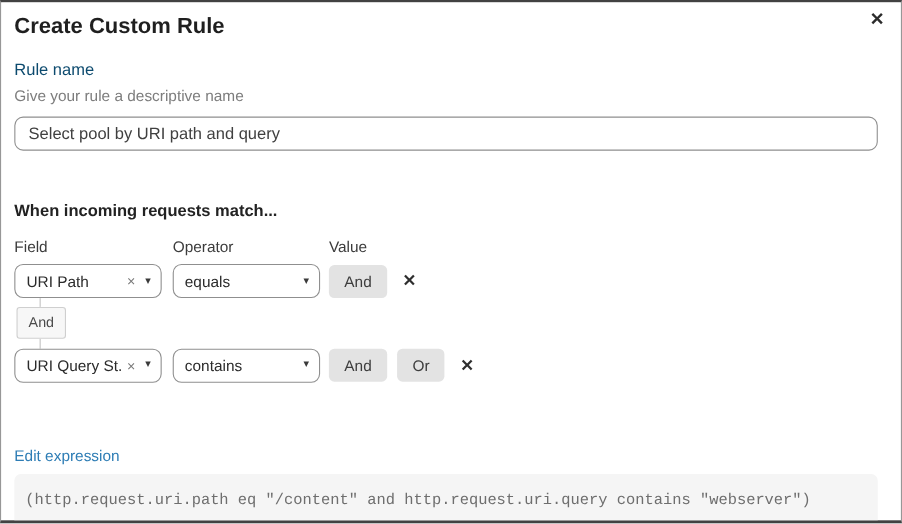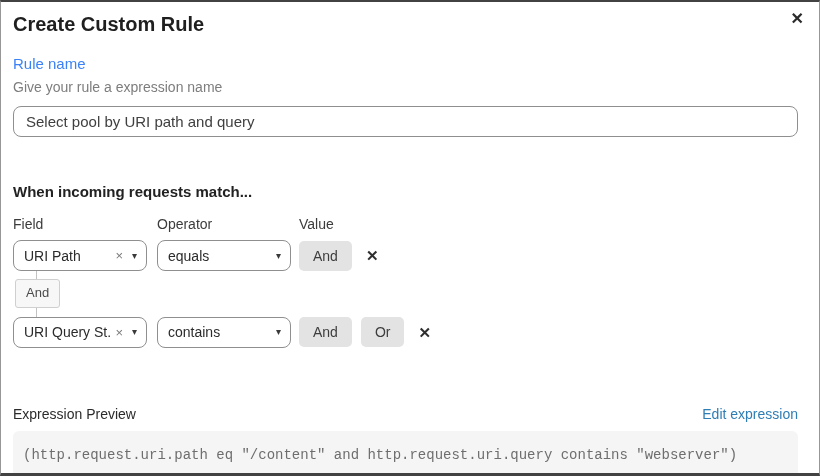--- a/index.html
+++ b/index.html
@@ -38,21 +38,21 @@
     font-size: 16px;
     font-weight: 700;
     color: #2b2b2b;
     cursor: pointer;
     padding: 2px;
     line-height: 1;
   }
   .field-label {
     margin-top: 19px;
     font-size: 15px;
-    color: #3b82f6;
+    color: #0c4a6e;
   }
   .field-desc {
     margin-top: 7px;
     font-size: 14px;
     color: #7d7d7d;
   }
   .text-input {
     display: block;
     width: 100%;
     height: 31px;
@@ -207,21 +207,21 @@
 </style>
 </head>
 <body>
 
 <div class="dialog">
 
   <h1 class="dialog-title">Create Custom Rule</h1>
   <button class="close-btn">✕</button>
 
   <div class="field-label">Rule name</div>
-  <div class="field-desc">Give your rule a expression name</div>
+  <div class="field-desc">Give your rule a descriptive name</div>
   <input class="text-input name-input" type="text" value="Select pool by URI path and query" style="">
 
   <div class="section-heading">When incoming requests match...</div>
 
   <div class="col-labels">
     <div class="col-1">Field</div>
     <div class="col-2">Operator</div>
     <div>Value</div>
   </div>
 
@@ -254,18 +254,17 @@
     <div class="select-box sel-op">
       <span class="select-label">contains</span>
       <span class="caret">▾</span>
     </div>
     <button class="logic-btn">And</button>
     <button class="logic-btn">Or</button>
     <button class="row-delete">✕</button>
   </div>
 
   <div class="expr-header">
-    <span class="expr-label">Expression Preview</span>
     <a class="expr-edit-link">Edit expression</a>
   </div>
   <div class="expr-code">(http.request.uri.path eq "/content" and http.request.uri.query contains "webserver")</div>
 
 </div>
 
 </body></html>

